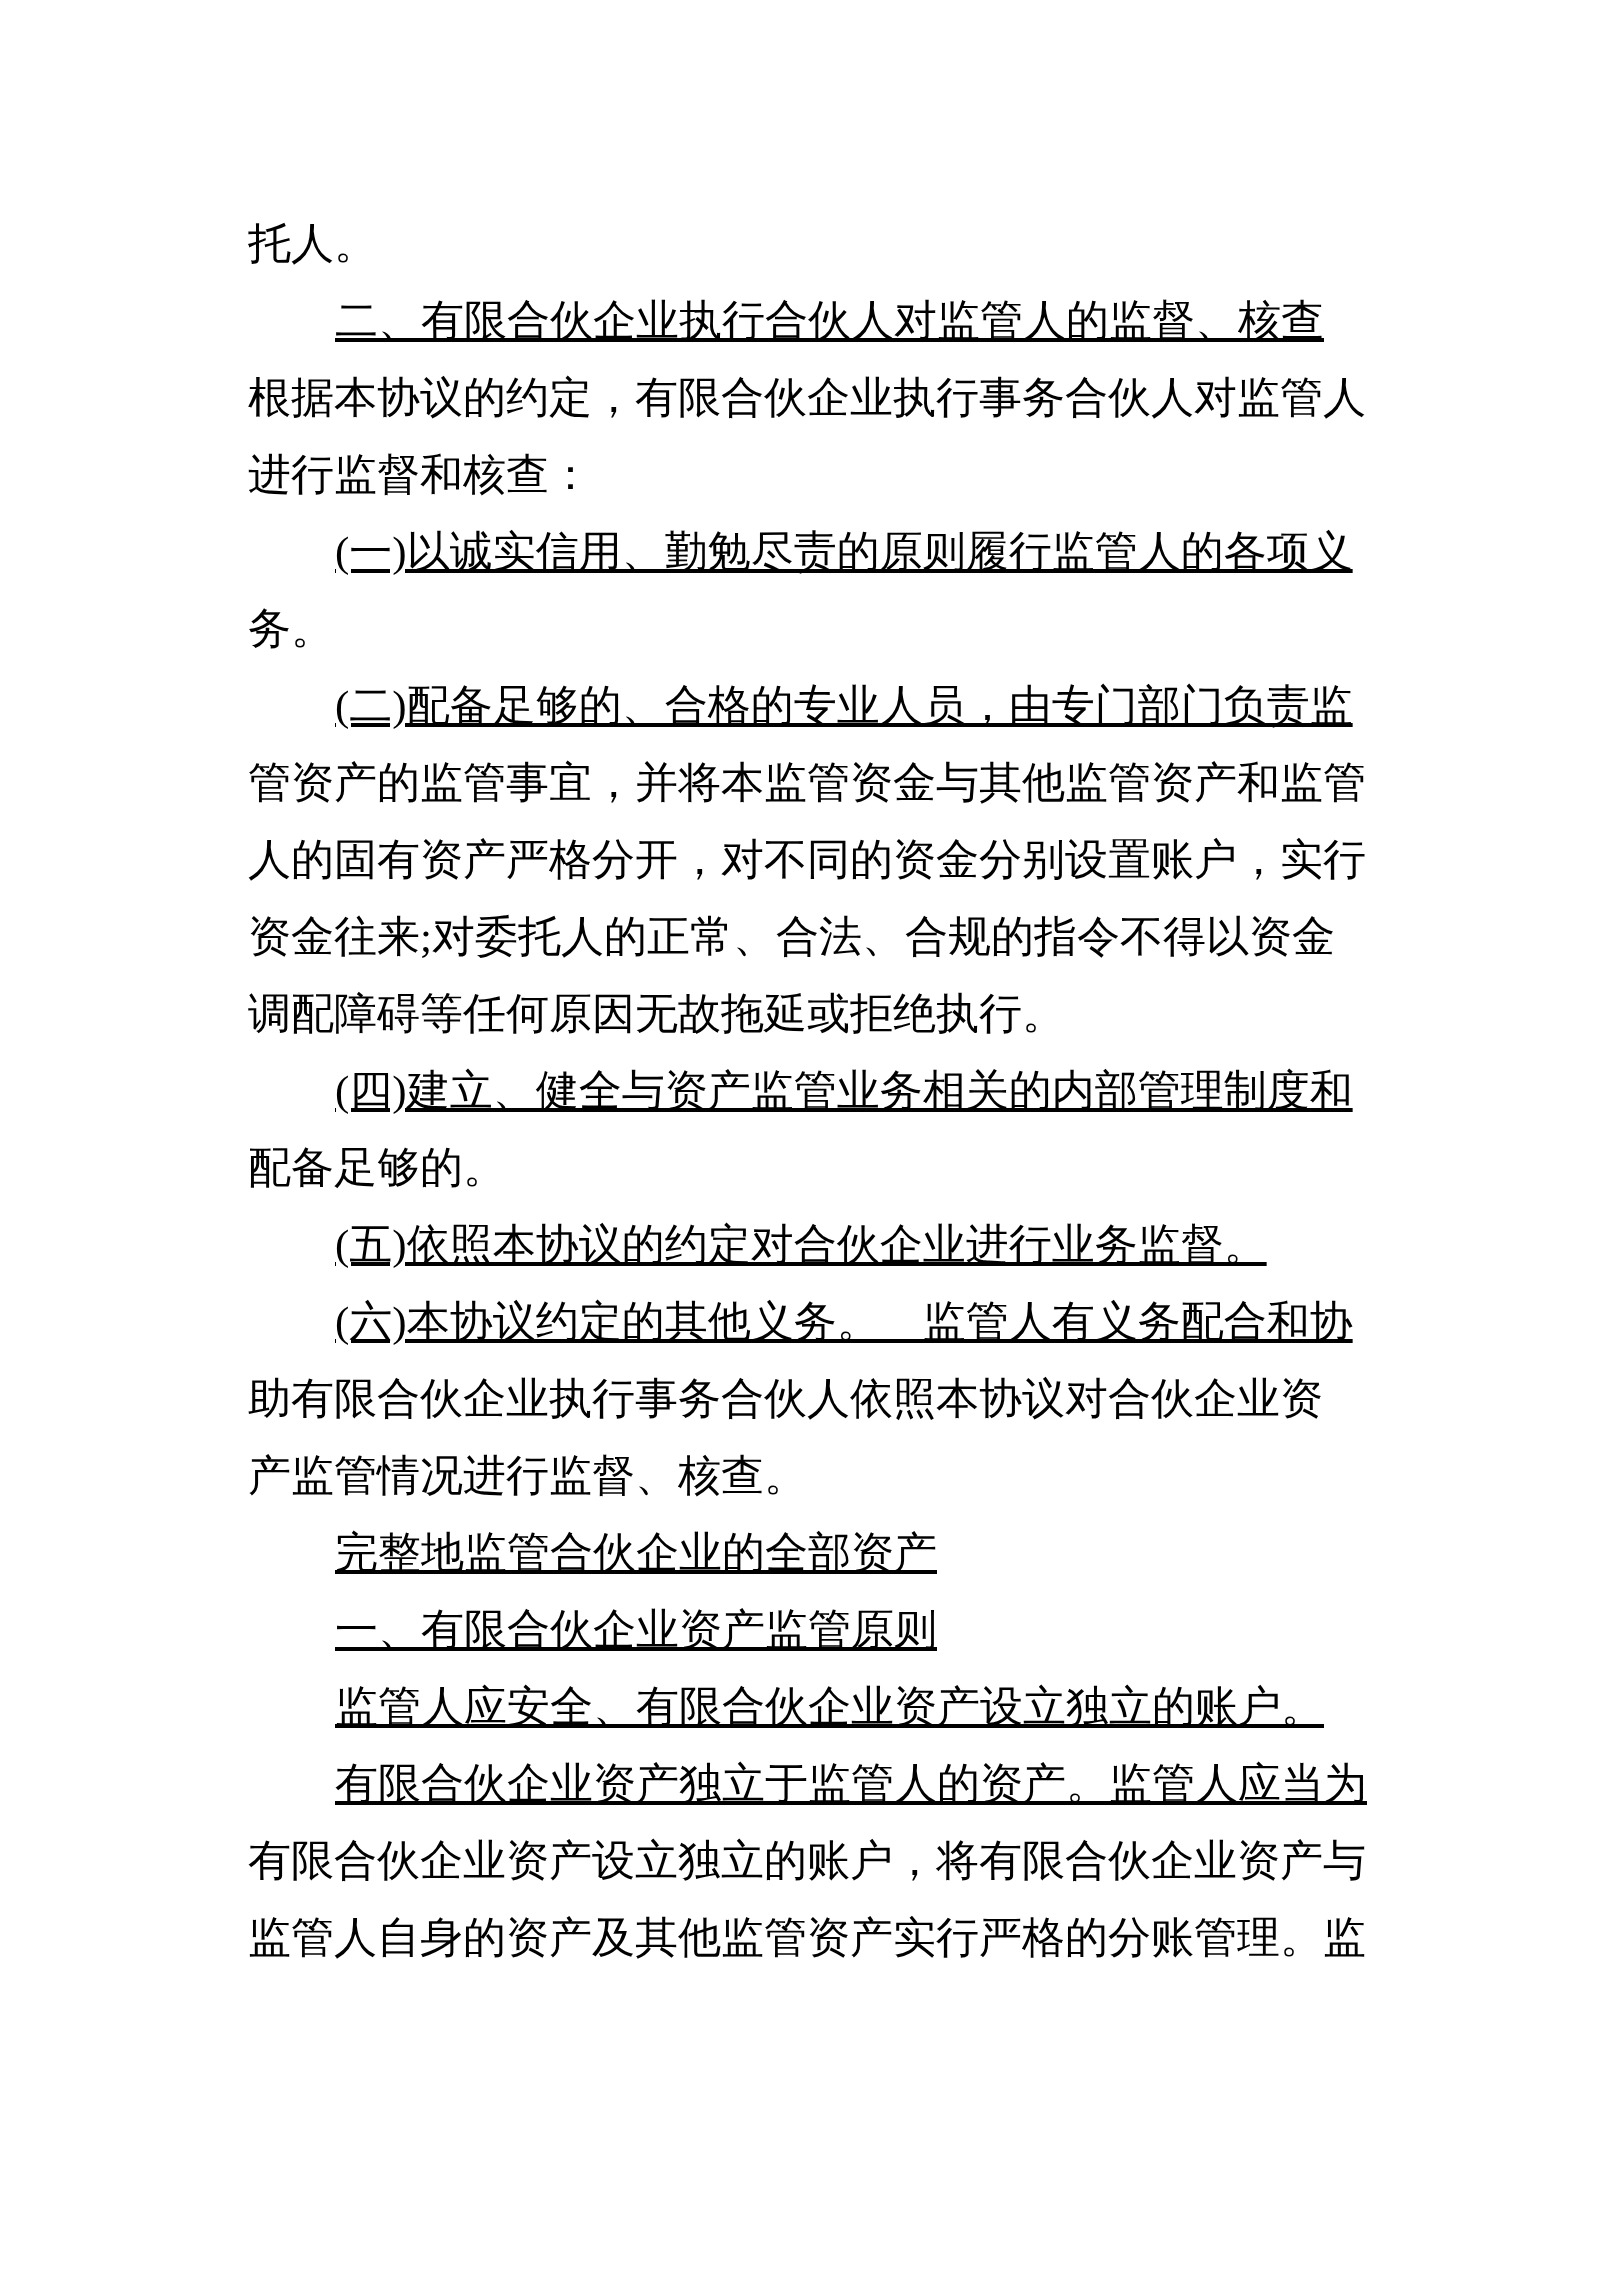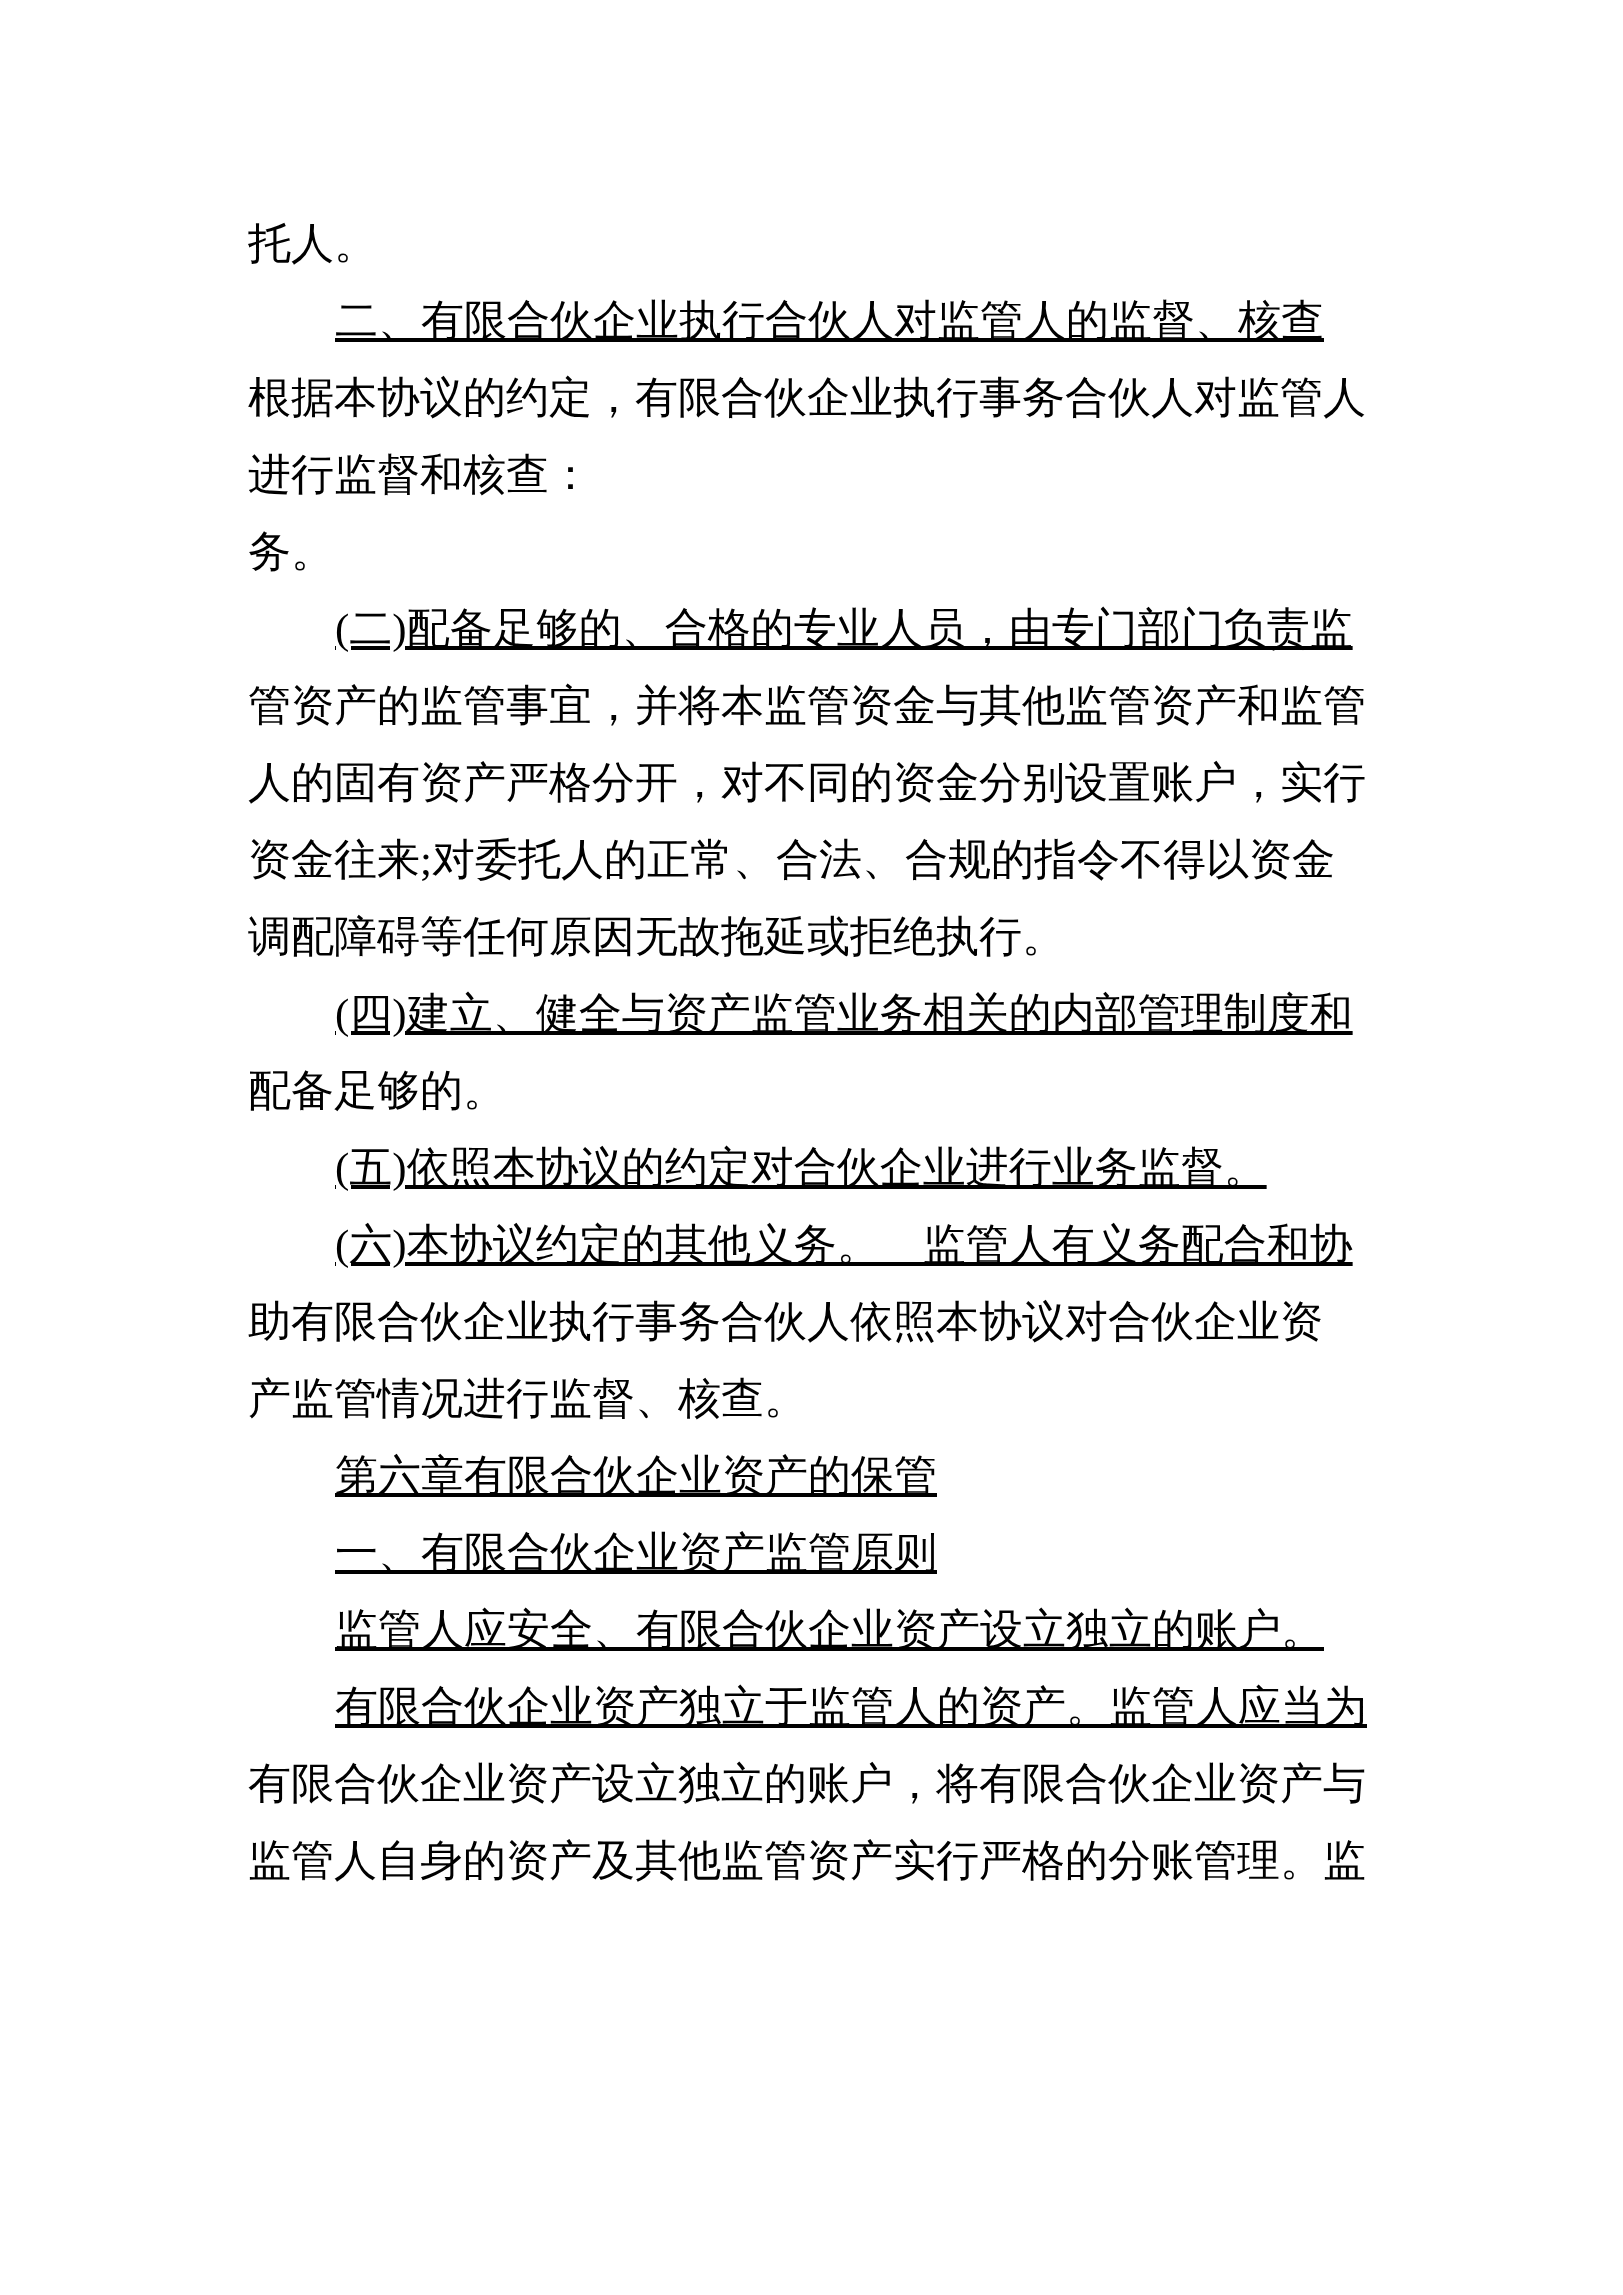--- a/index.html
+++ b/index.html
@@ -38,33 +38,34 @@
 </style>
 </head>
 <body>
 
 <div class="page">
   <div class="doc-body">
     <div class="line">托人。</div>
     <div class="line indent">二、有限合伙企业执行合伙人对监管人的监督、核查</div>
     <div class="line">根据本协议的约定，有限合伙企业执行事务合伙人对监管人</div>
     <div class="line">进行监督和核查：</div>
+    <div class="line indent">(一)以诚实信用、勤勉尽责的原则履行监管人的各项义</div>
     <div class="line">务。</div>
     <div class="line indent">(二)配备足够的、合格的专业人员，由专门部门负责监</div>
     <div class="line">管资产的监管事宜，并将本监管资金与其他监管资产和监管</div>
     <div class="line">人的固有资产严格分开，对不同的资金分别设置账户，实行</div>
     <div class="line">资金往来;对委托人的正常、合法、合规的指令不得以资金</div>
     <div class="line">调配障碍等任何原因无故拖延或拒绝执行。</div>
     <div class="line indent">(四)建立、健全与资产监管业务相关的内部管理制度和</div>
     <div class="line">配备足够的。</div>
     <div class="line indent">(五)依照本协议的约定对合伙企业进行业务监督。</div>
     <div class="line indent">(六)本协议约定的其他义务。　监管人有义务配合和协</div>
     <div class="line">助有限合伙企业执行事务合伙人依照本协议对合伙企业资</div>
     <div class="line">产监管情况进行监督、核查。</div>
-    <div class="line indent">第六章有限合伙企业资产的保管</div>
+    <div class="line indent">完整地监管合伙企业的全部资产</div>
     <div class="line indent">一、有限合伙企业资产监管原则</div>
     <div class="line indent">监管人应安全、有限合伙企业资产设立独立的账户。</div>
     <div class="line indent">有限合伙企业资产独立于监管人的资产。监管人应当为</div>
     <div class="line">有限合伙企业资产设立独立的账户，将有限合伙企业资产与</div>
     <div class="line">监管人自身的资产及其他监管资产实行严格的分账管理。监</div>
   </div>
 </div>
 
 
 </body></html>

